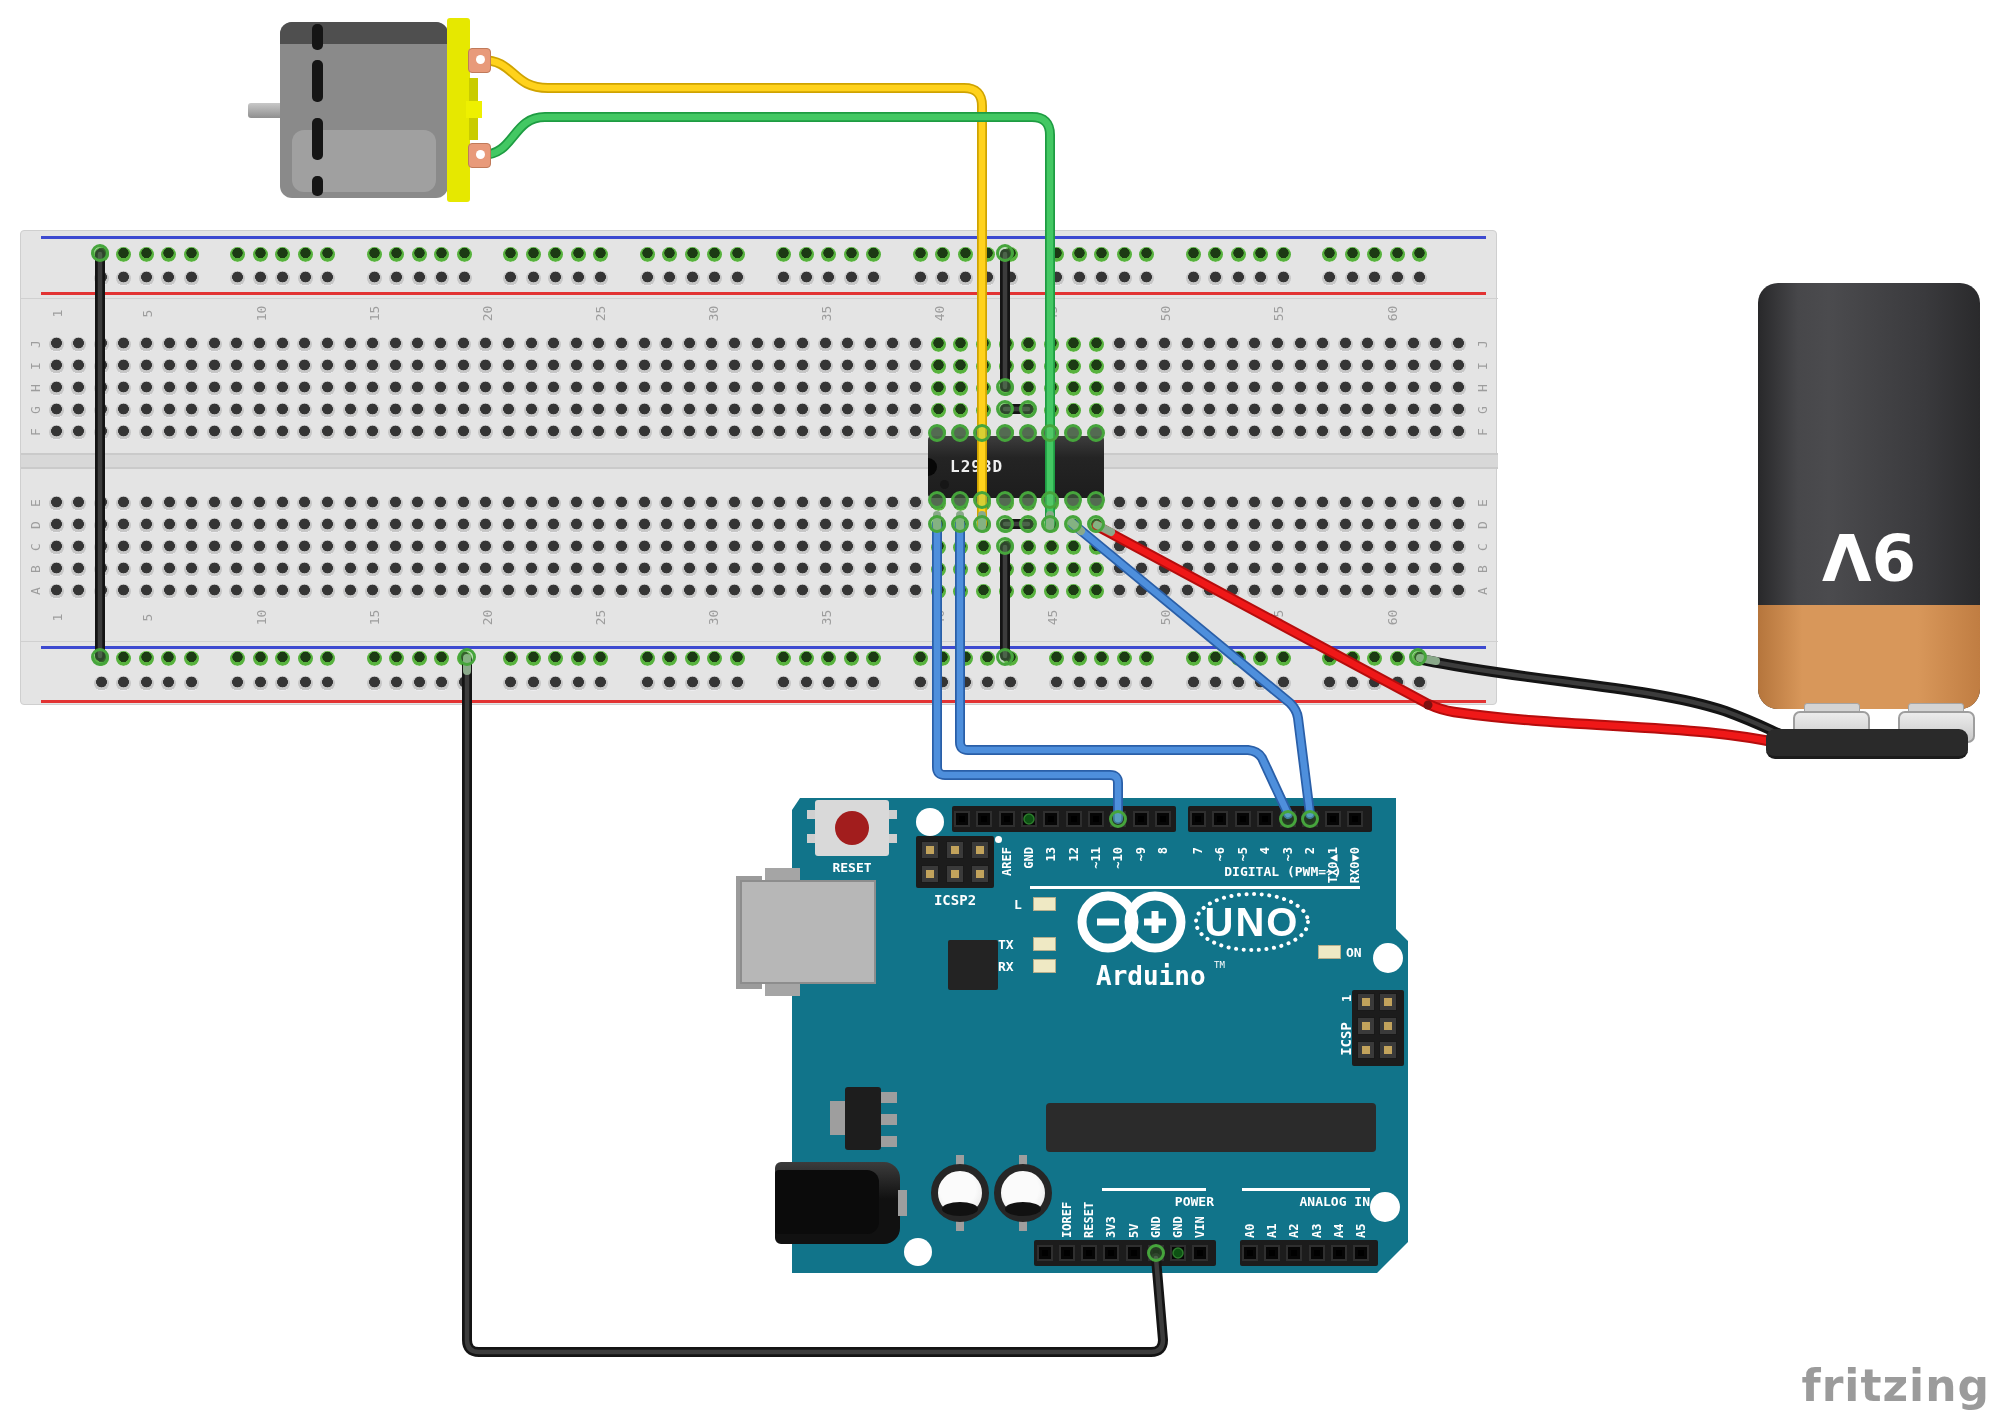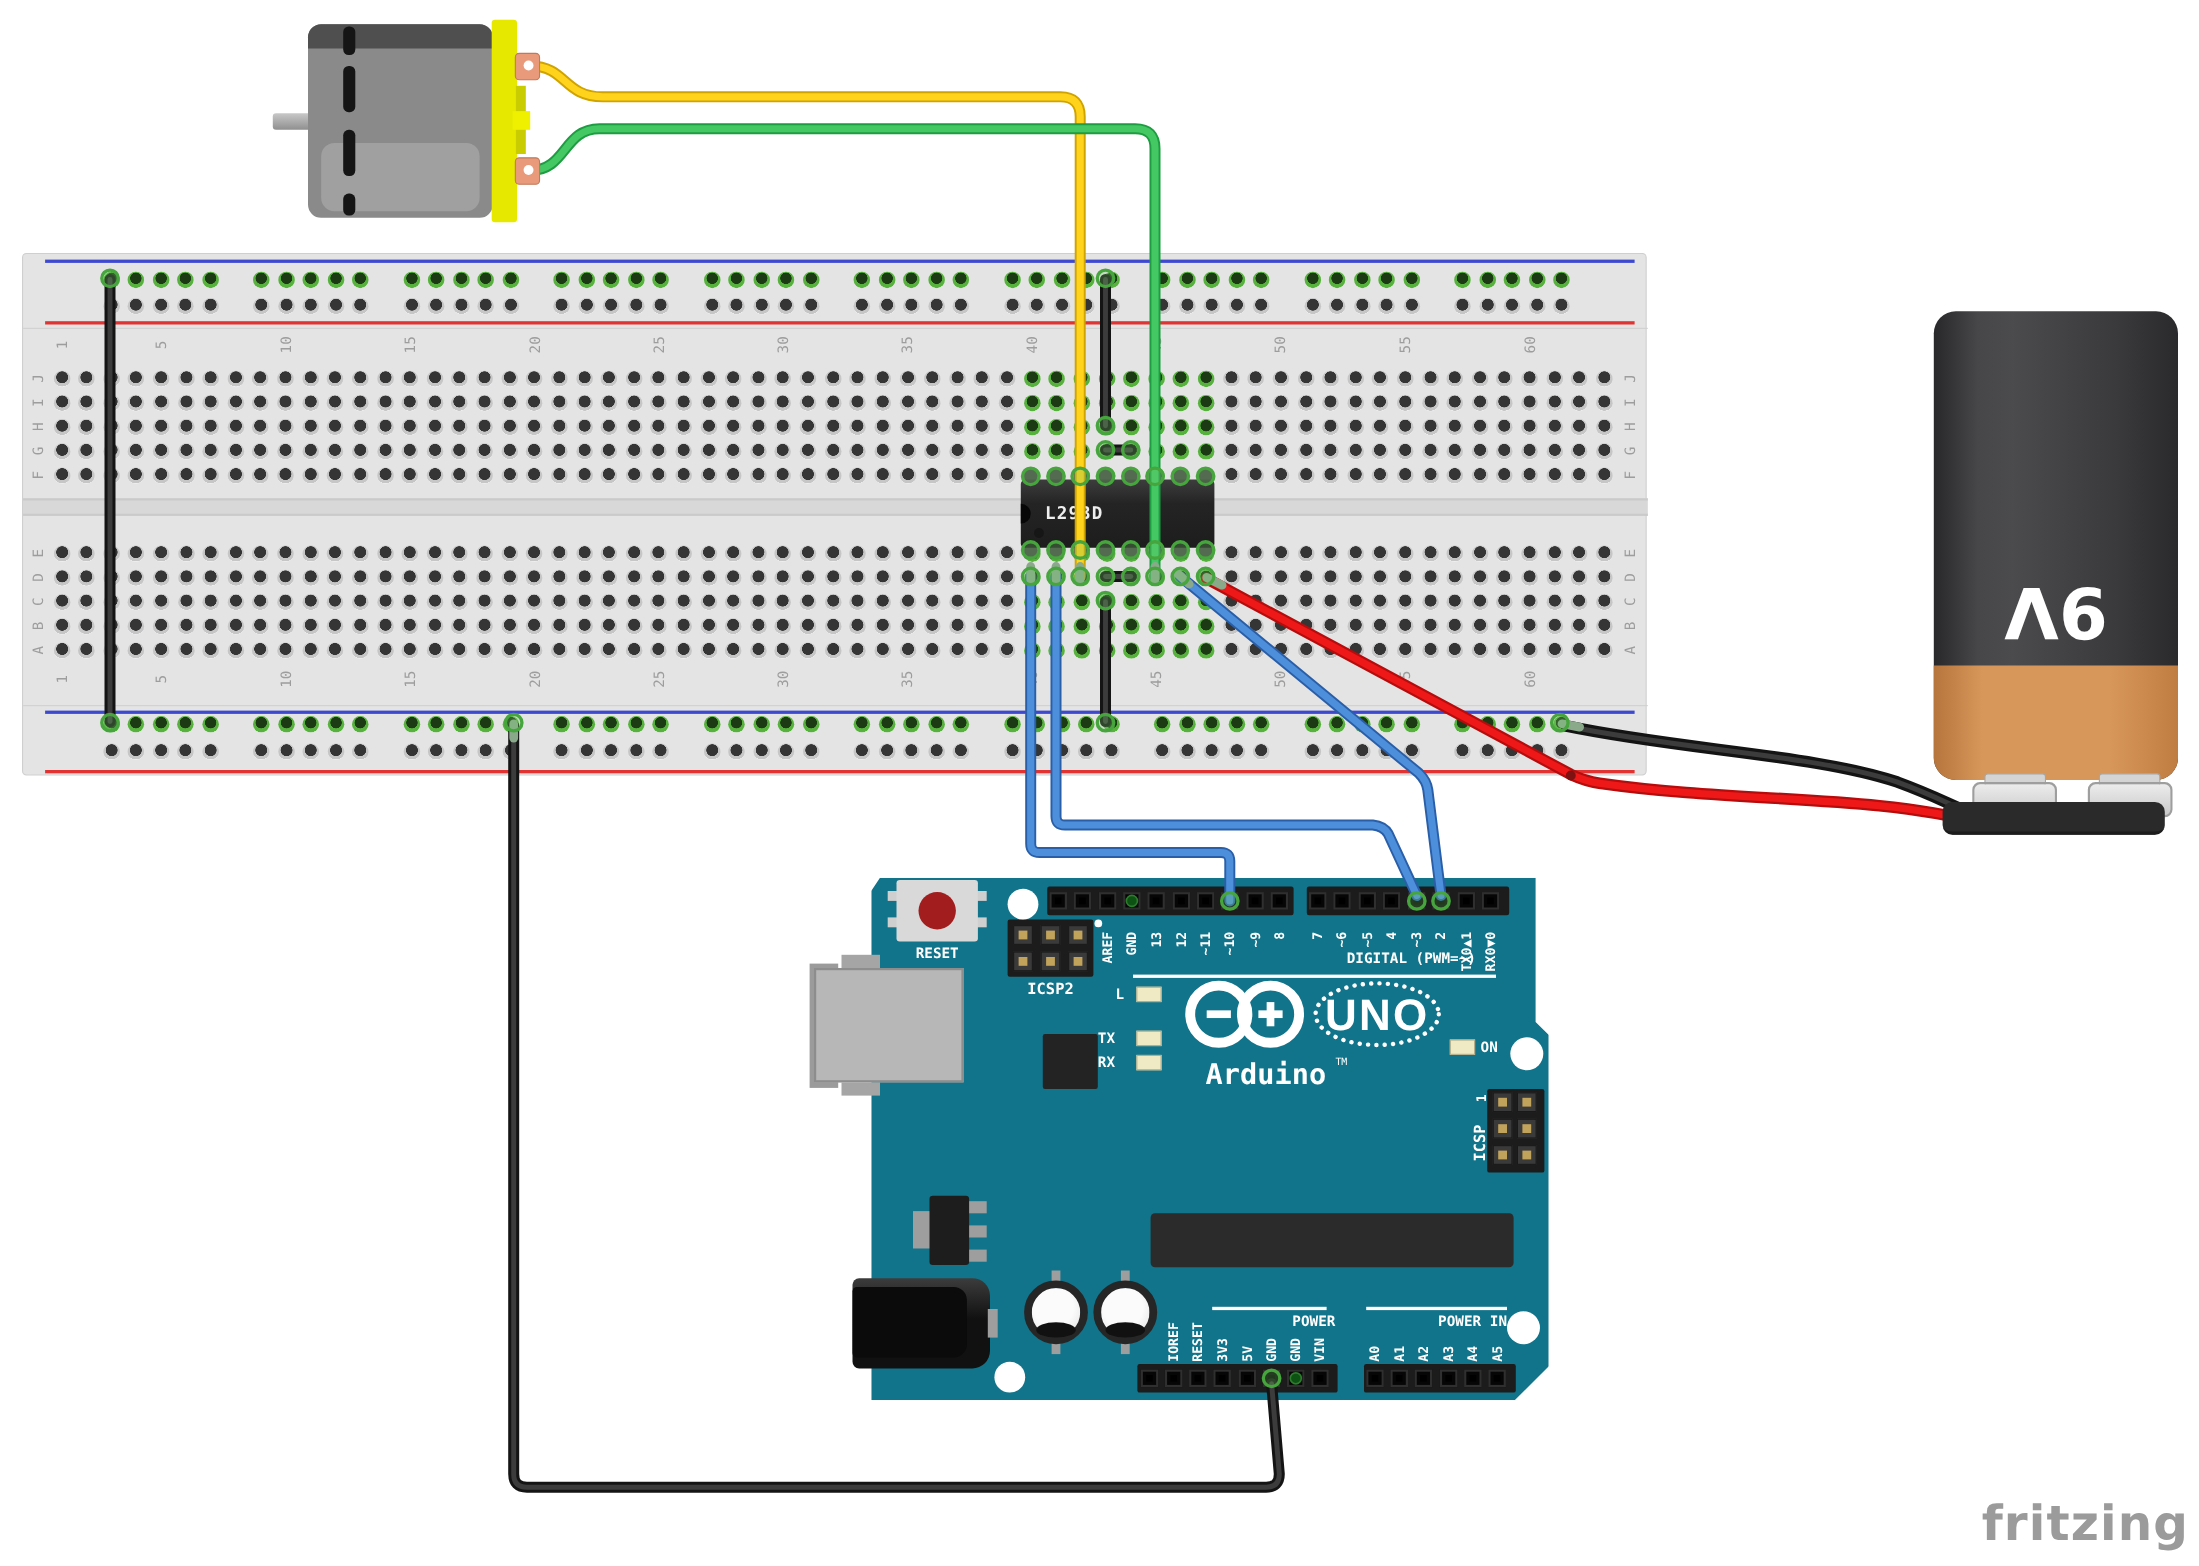--- a/index.html
+++ b/index.html
@@ -1213,21 +1213,21 @@
     <div class="abs" style="left:227px;top:357px;width:8px;height:10px;background:#9e9e9e;"></div>
     <div class="abs" style="left:227px;top:423px;width:8px;height:10px;background:#9e9e9e;"></div>
     <div class="abs cap1" style="left:139px;top:366px;width:58px;height:58px;border-radius:50%;border:7px solid #262626;background:radial-gradient(circle at 45% 40%,#fbfbfb 50%,#dedede);"></div>
     <div class="abs" style="left:150px;top:404px;width:36px;height:14px;border-radius:50%;background:#111;"></div>
     <div class="abs cap2" style="left:202px;top:366px;width:58px;height:58px;border-radius:50%;border:7px solid #262626;background:radial-gradient(circle at 45% 40%,#fbfbfb 50%,#dedede);"></div>
     <div class="abs" style="left:213px;top:404px;width:36px;height:14px;border-radius:50%;background:#111;"></div>
 
     <div class="cap-line" style="left:310px;top:390px;width:104px;"></div>
     <div class="cap-txt" style="left:330px;top:396px;width:92px;text-align:right;">POWER</div>
     <div class="cap-line" style="left:450px;top:390px;width:128px;"></div>
-    <div class="cap-txt" style="left:446px;top:396px;width:132px;text-align:right;">POWER IN</div>
+    <div class="cap-txt" style="left:446px;top:396px;width:132px;text-align:right;">ANALOG IN</div>
 
     <div class="mhole" style="left:124px;top:10px;width:28px;height:28px;"></div>
     <div class="mhole" style="left:581px;top:145px;width:30px;height:30px;"></div>
     <div class="mhole" style="left:112px;top:440px;width:28px;height:28px;"></div>
     <div class="mhole" style="left:578px;top:394px;width:30px;height:30px;"></div>
   </div>
 
   <svg id="wires" width="1999" height="1424" viewBox="0 0 1999 1424">
       <path d="M100,254 L100,656" fill="none" stroke="#141414" stroke-width="10" stroke-linecap="round" stroke-linejoin="round"></path>
       <path d="M100,254 L100,656" fill="none" stroke="#3c3c3c" stroke-width="4.5" stroke-linecap="round" stroke-linejoin="round"></path>

